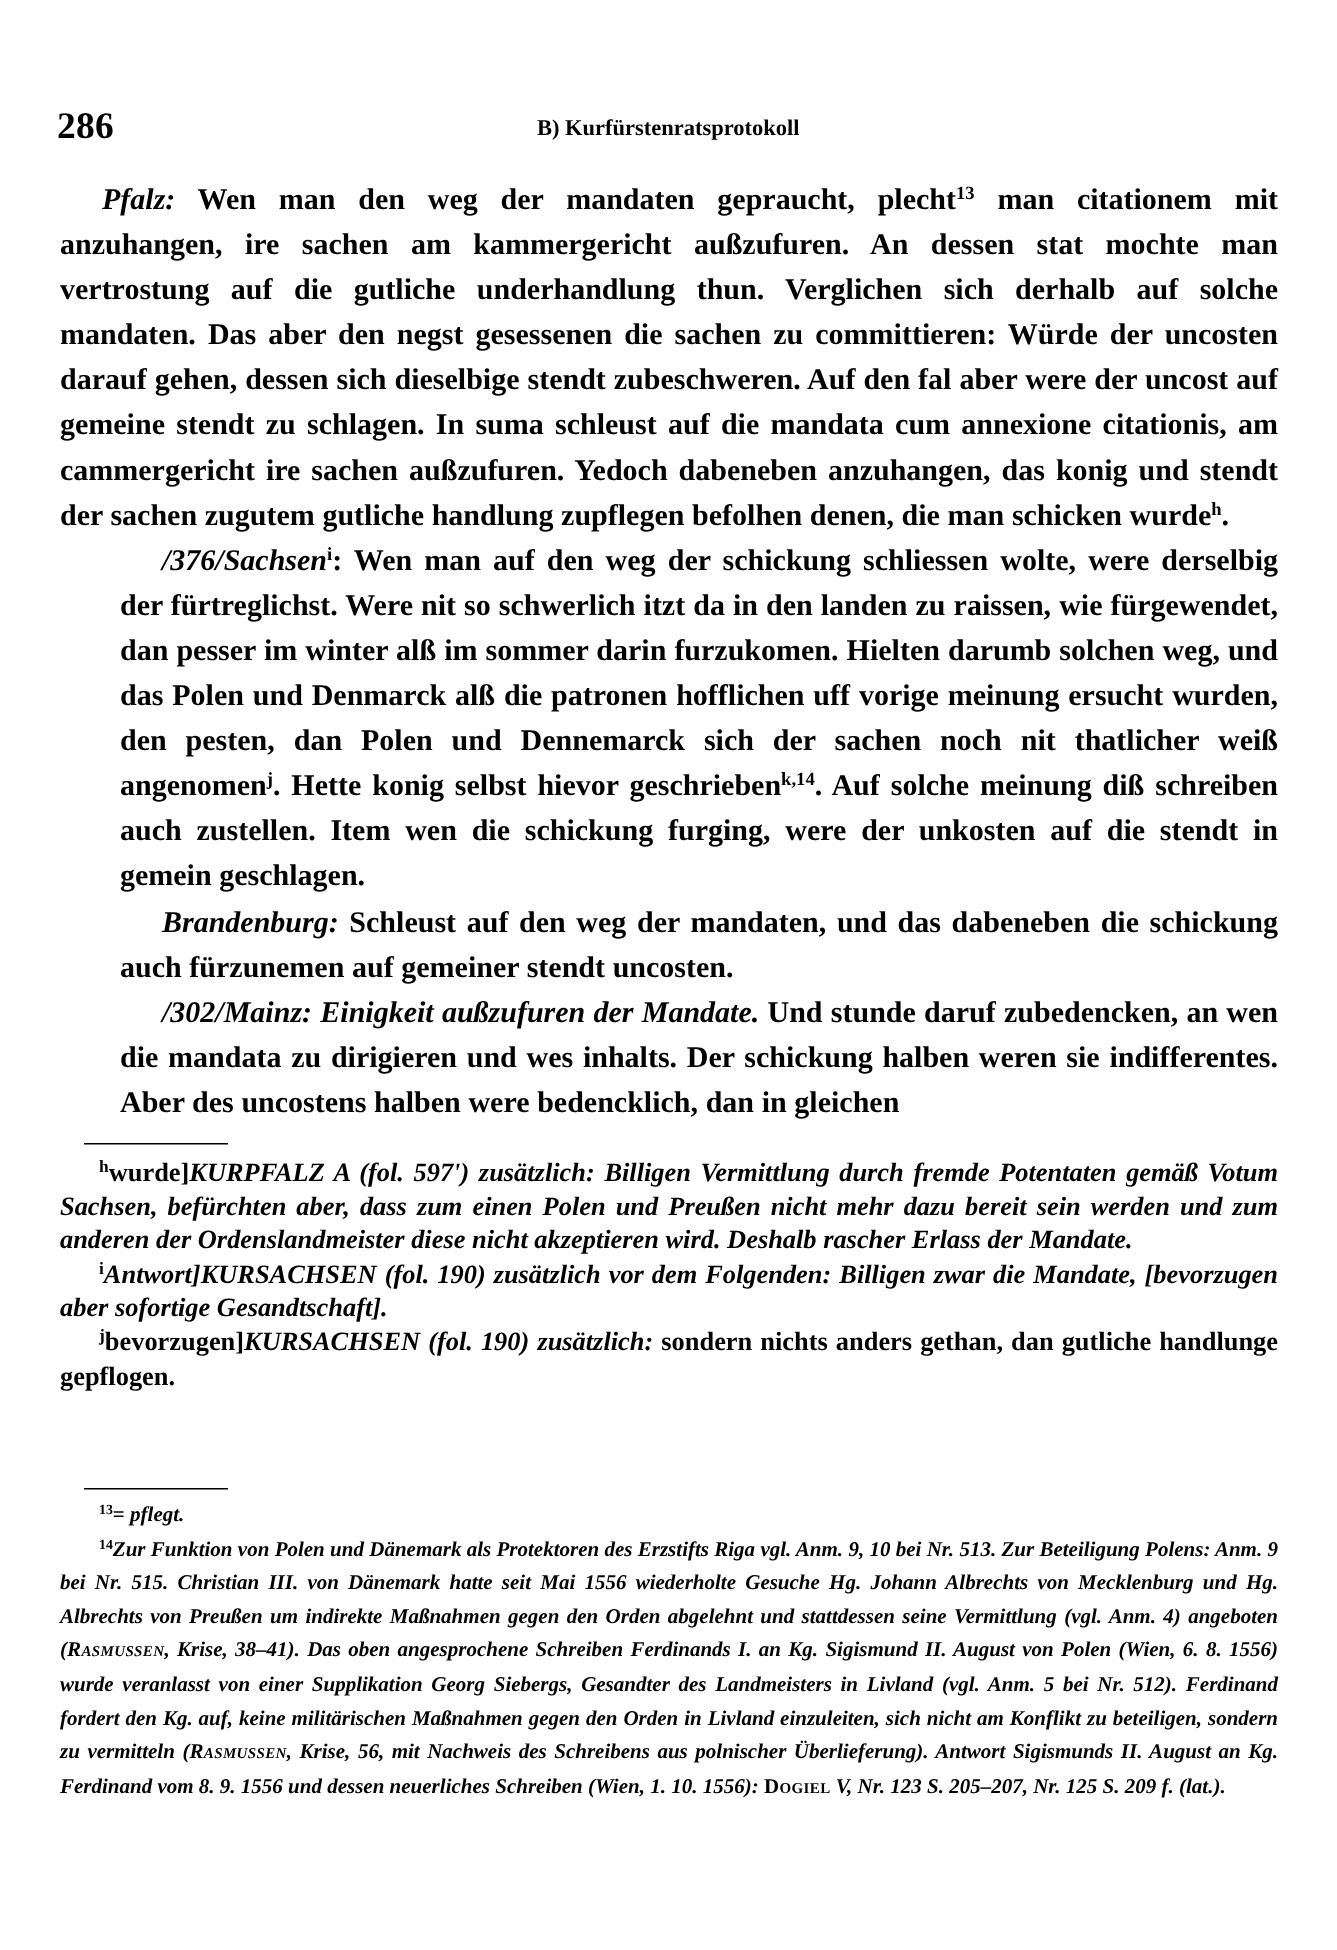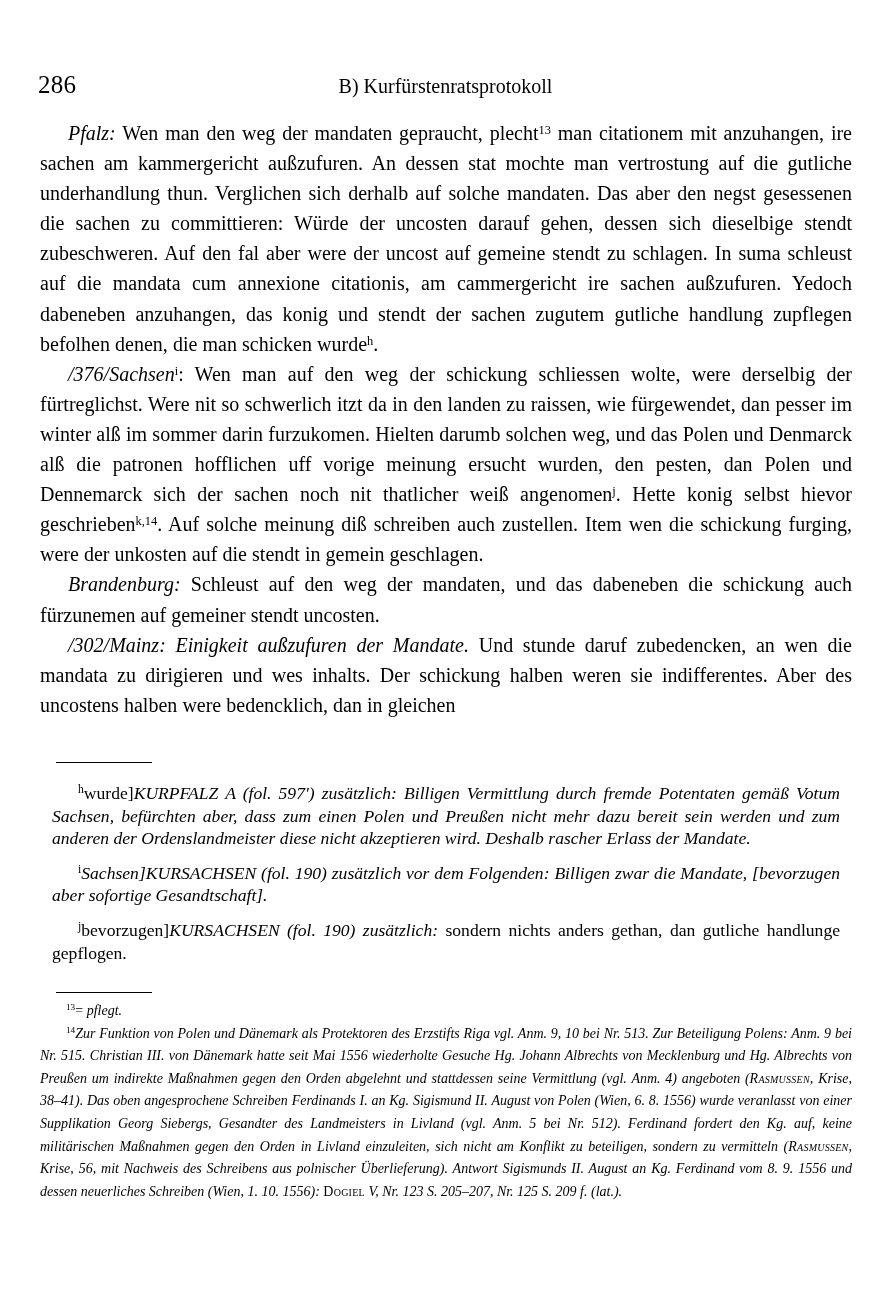--- a/index.html
+++ b/index.html
@@ -16,20 +16,21 @@
     -webkit-font-smoothing: antialiased;
   }
 
   .page {
     position: relative;
     width: 891px;
     height: 1236px;
     box-sizing: border-box;
     padding: 0;
     overflow: hidden;
+    font-weight: bold;
   }
 
   
   .running-head {
     position: absolute;
     top: 72px;
     left: 38px;
     right: 38px;
     height: 26px;
   }
@@ -40,41 +41,41 @@
     font-size: 25px;
     line-height: 26px;
     letter-spacing: 0.2px;
   }
   .head-title {
     position: absolute;
     left: 0;
     right: 0;
     top: 2px;
     text-align: center;
-    font-size: 20px;
+    font-size: 15px;
     line-height: 24px;
   }
 
   
   .body-block {
     position: absolute;
     top: 118px;
     left: 40px;
     width: 812px;
   }
   .para {
     margin: 0;
     font-size: 20px;
     line-height: 30.1px;
     text-align: justify;
     text-indent: 28px;
     hyphens: none;
     word-spacing: 0.1px;
   }
-  .para + .para { margin-top: 0; }
+  .para + .para { margin-top: 0; margin-left: 40px; }
 
   .it { font-style: italic; }
   .folio-ref { font-style: italic; }
 
   sup {
     font-size: 0.62em;
     line-height: 0;
     vertical-align: 0.52em;
   }
 
@@ -89,21 +90,21 @@
   #rule-apparatus { top: 762px; }
   #rule-footnotes { top: 992px; }
 
   .apparatus {
     position: absolute;
     top: 770px;
     left: 40px;
     width: 812px;
   }
   .app-note {
-    margin: 12px;
+    margin: 0;
     font-size: 17.6px;
     line-height: 22.6px;
     text-align: justify;
     text-indent: 26px;
     font-style: italic;
   }
   .app-note .roman { font-style: normal; }
   .app-note sup {
     font-style: normal;
     font-size: 0.66em;
@@ -165,21 +166,21 @@
     <p class="para"><span class="folio-ref">/302/</span><span class="it">Mainz: Einigkeit außzufuren der Mandate.</span><span> Und stunde daruf zubedencken, an wen die mandata zu dirigieren und wes inhalts. Der schickung halben weren sie indifferentes. Aber des uncostens halben were bedencklich, dan in gleichen</span></p>
 
   </div>
 
   <div class="notes-rule" id="rule-apparatus"></div>
 
   <div class="apparatus">
 
     <p class="app-note"><sup>h</sup><span class="roman">wurde]</span><span>KURPFALZ A (fol. 597')</span><span> zusätzlich: </span><span>Billigen Vermittlung durch fremde Potentaten gemäß Votum Sachsen, befürchten aber, dass zum einen Polen und Preußen nicht mehr dazu bereit sein werden und zum anderen der Ordenslandmeister diese nicht akzeptieren wird. Deshalb rascher Erlass der Mandate.</span></p>
 
-    <p class="app-note"><sup>i</sup><span>Sachsen]</span><span>KURSACHSEN (fol. 190)</span><span> zusätzlich vor dem Folgenden: </span><span>Billigen zwar die Mandate, [bevorzugen aber sofortige Gesandtschaft].</span></p>
+    <p class="app-note"><sup>i</sup><span>Antwort]</span><span>KURSACHSEN (fol. 190)</span><span> zusätzlich vor dem Folgenden: </span><span>Billigen zwar die Mandate, [bevorzugen aber sofortige Gesandtschaft].</span></p>
 
     <p class="app-note"><sup>j</sup><span class="roman">bevorzugen]</span><span>KURSACHSEN (fol. 190)</span><span> zusätzlich:</span><span class="roman"> sondern nichts anders gethan, dan gutliche handlunge gepflogen.</span></p>
 
 
   </div>
 
   <div class="notes-rule" id="rule-footnotes"></div>
 
   <div class="footnotes">
 

